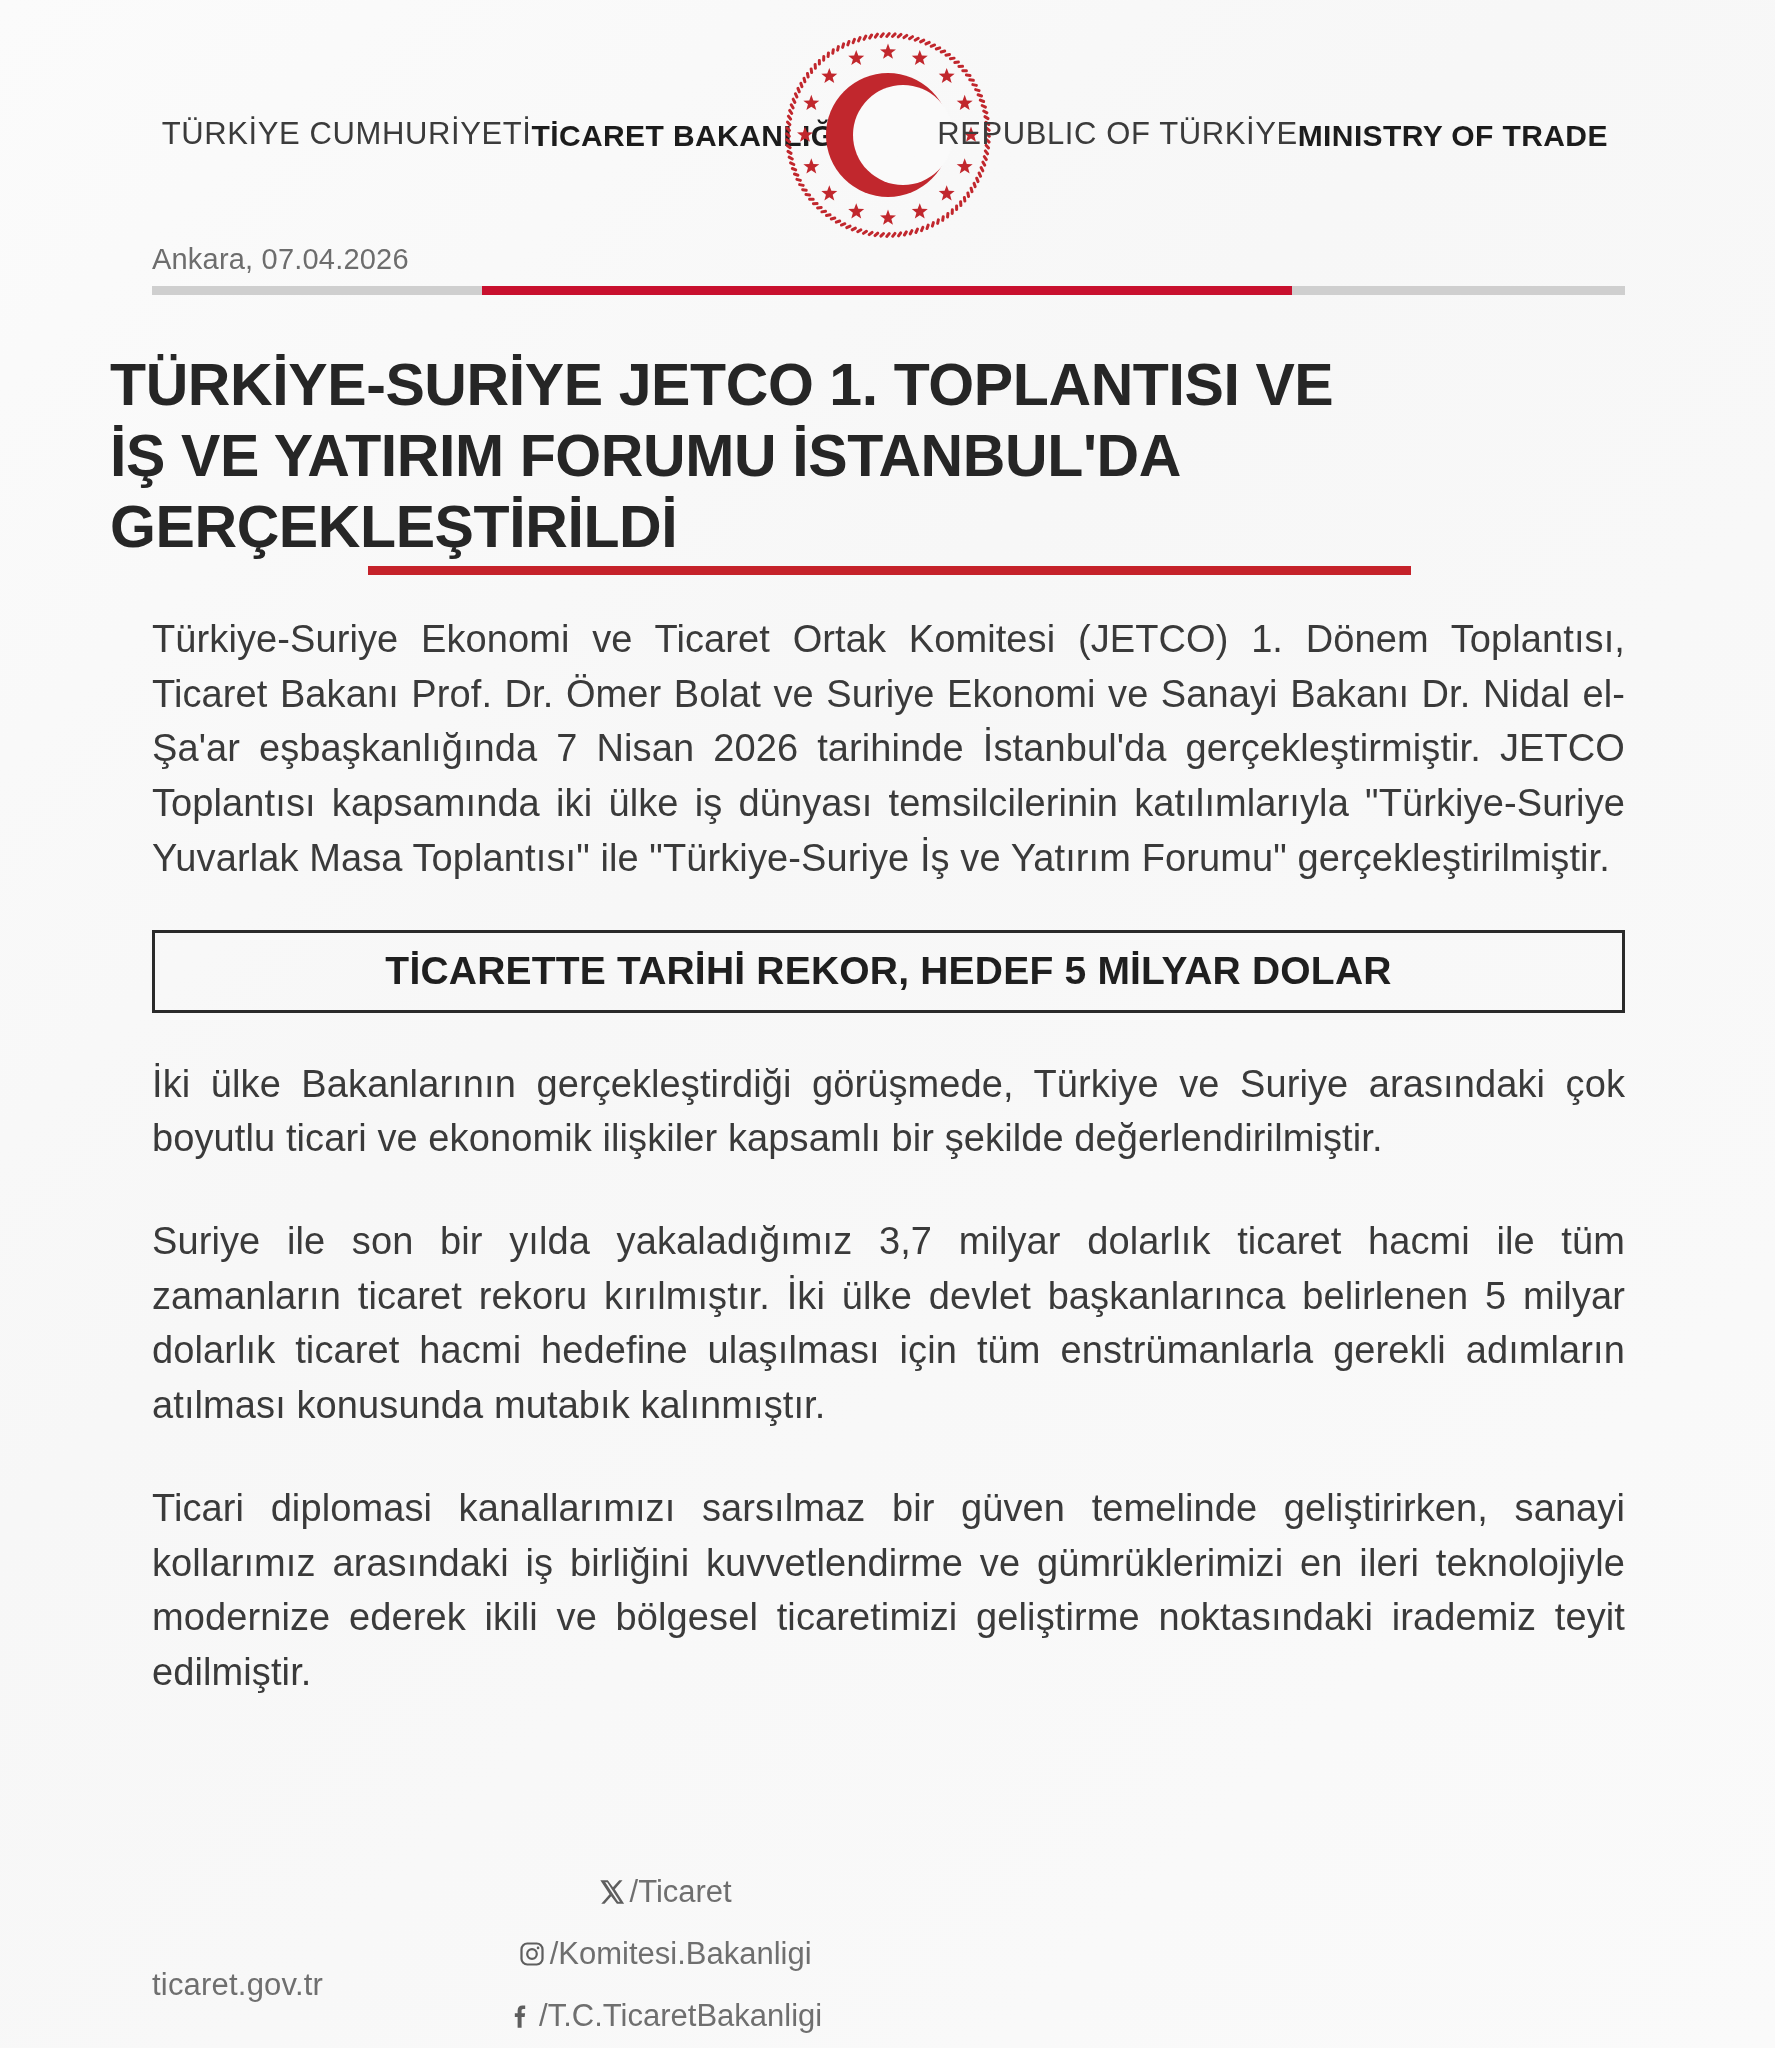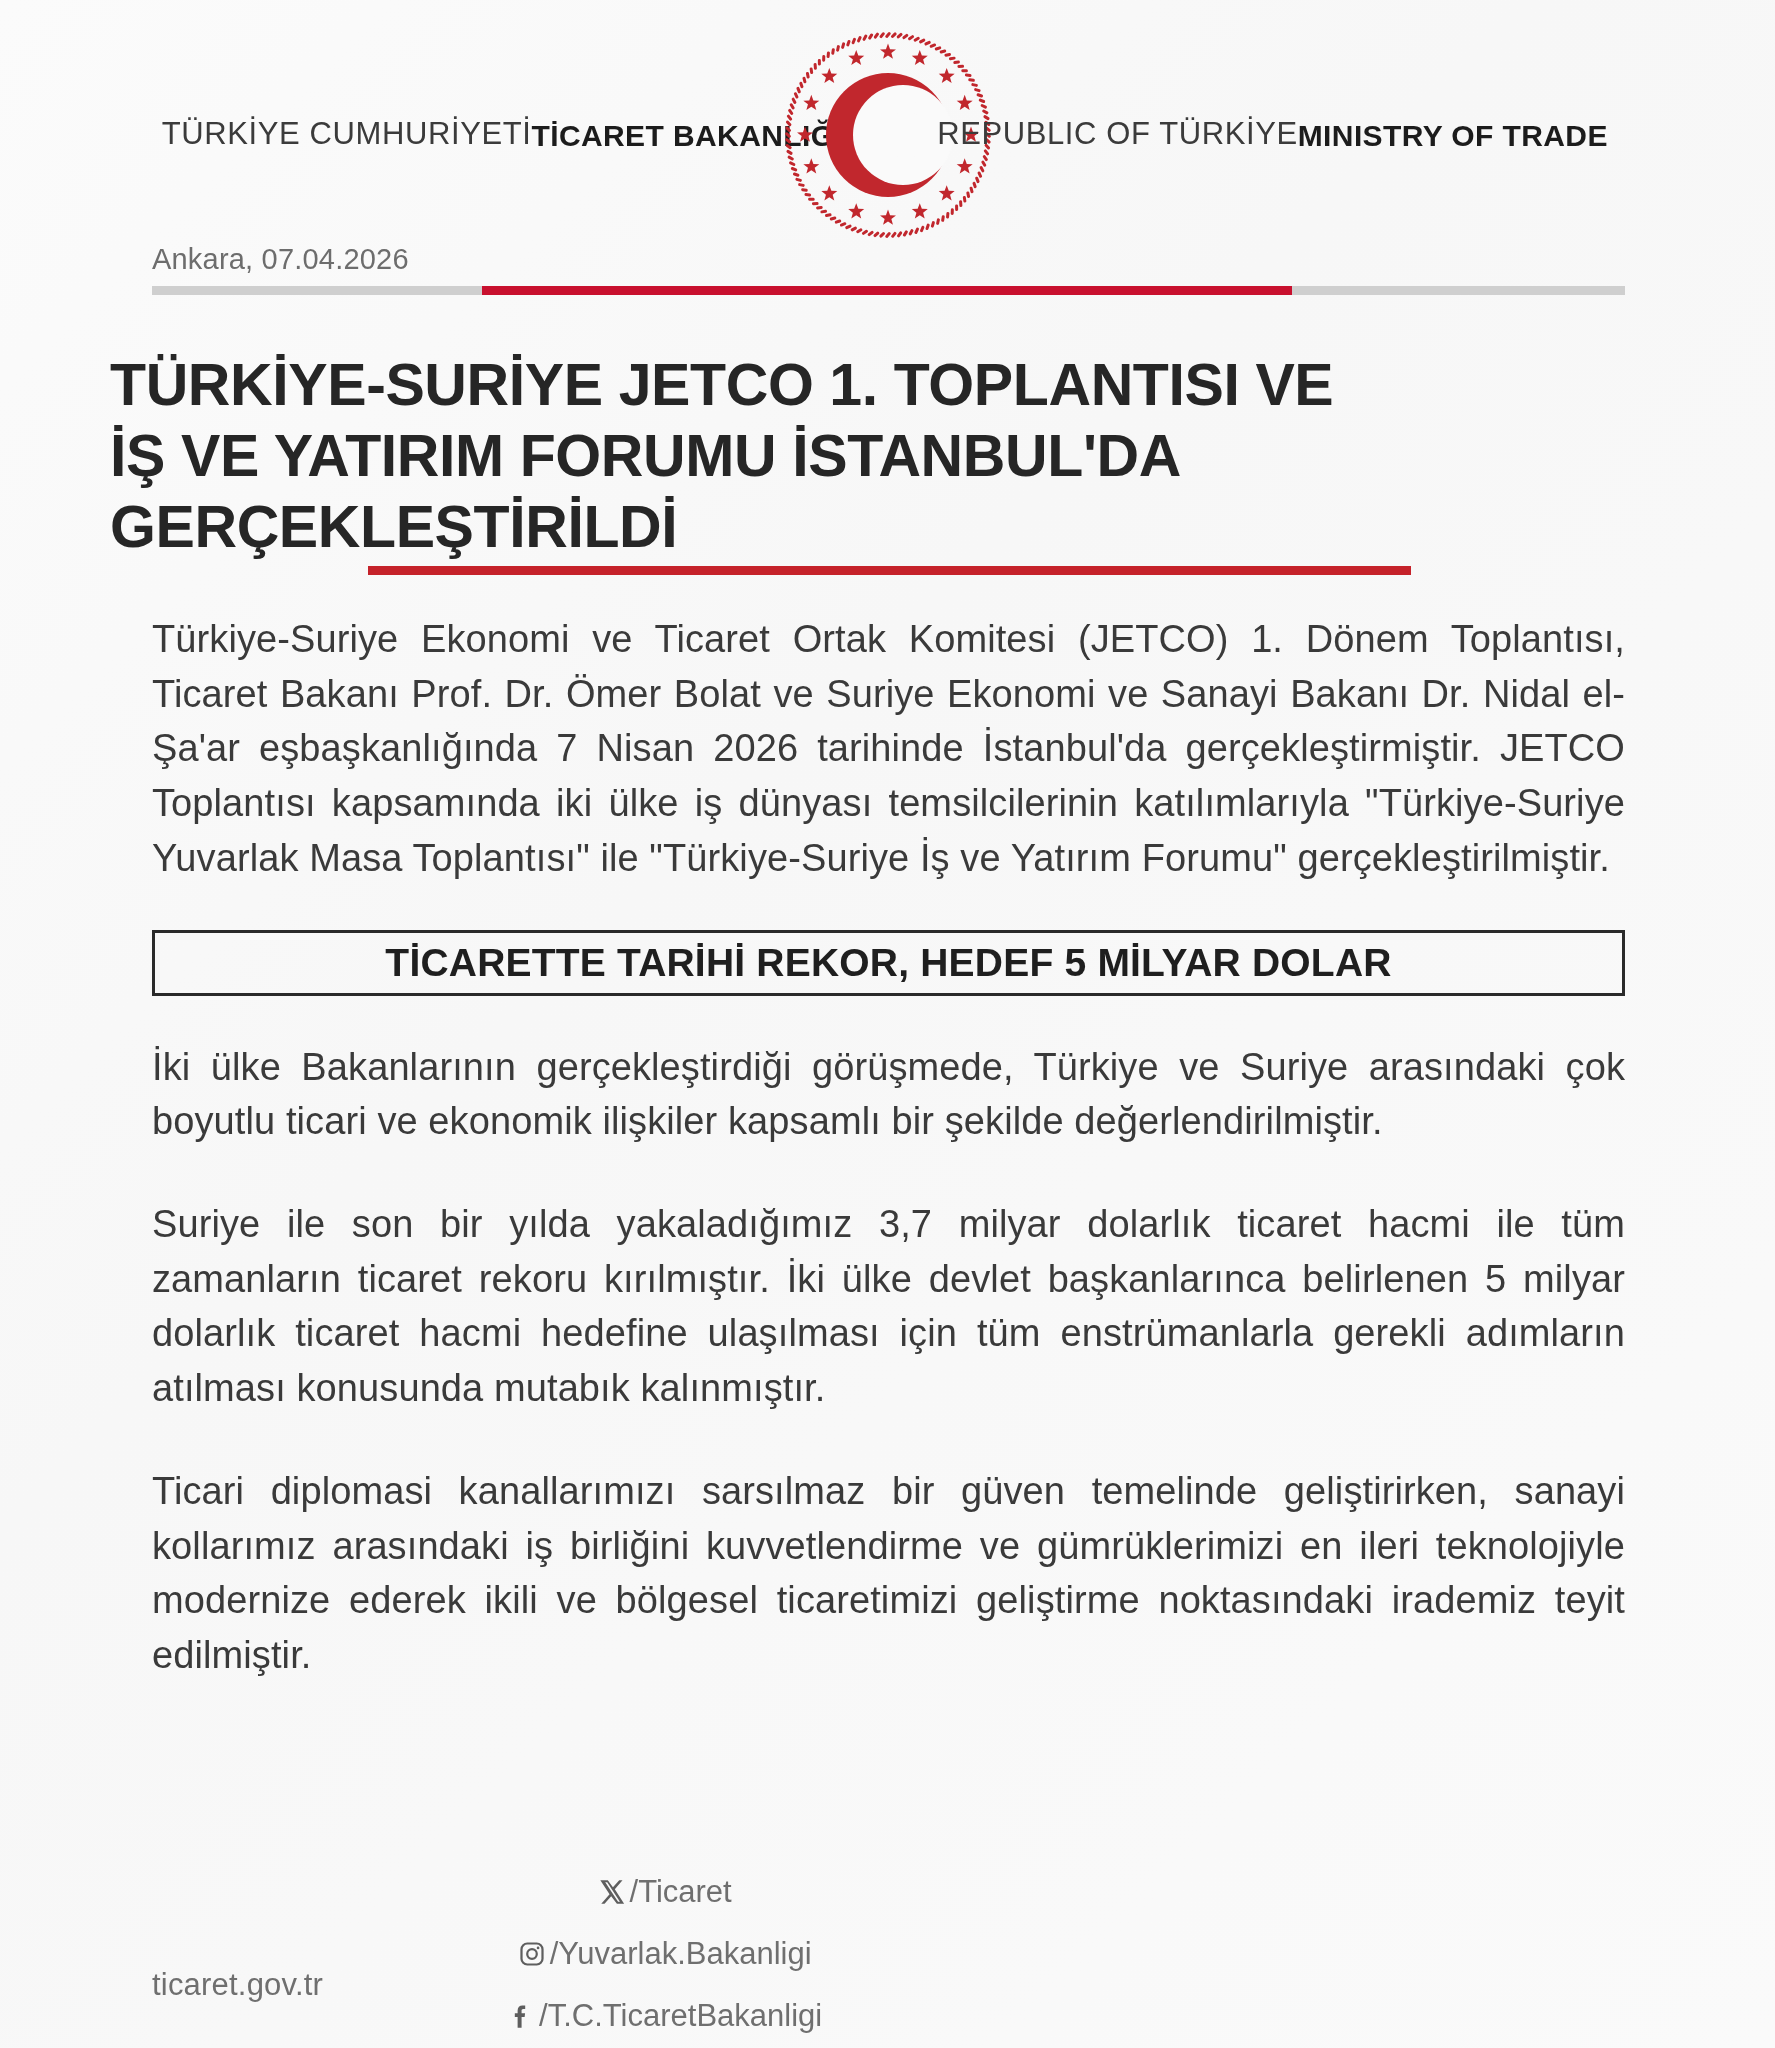--- a/index.html
+++ b/index.html
@@ -139,21 +139,21 @@
   .para.lead { margin-bottom: 0; }
   .para.p2 { margin-top: 0; }
   .para.p3 { margin-top: 48px; }
   .para.p4 { margin-top: 48px; }
 
   
   .callout {
     margin-top: 44px;
     margin-bottom: 44px;
     width: 1473px;
-    height: 66px;
+    height: 83px;
     border: 3px solid #2a2a2a;
     display: flex;
     align-items: center;
     justify-content: center;
   }
   .callout-text {
     font-size: 39px;
     font-weight: 700;
     color: #1f1f1f;
     letter-spacing: 0.2px;
@@ -409,21 +409,21 @@
       </span>
 
       <span class="social">
         <span class="glyph">
           <svg width="28" height="28" viewBox="0 0 24 24" fill="none" stroke="currentColor" stroke-width="1.9" aria-hidden="true">
             <rect x="3" y="3" width="18" height="18" rx="5"></rect>
             <circle cx="12" cy="12" r="4.1"></circle>
             <circle cx="17.2" cy="6.8" r="1.15" fill="currentColor" stroke="none"></circle>
           </svg>
         </span>
-        <span class="handle">/Yuvarlak.Bakanligi</span>
+        <span class="handle">/Komitesi.Bakanligi</span>
       </span>
 
       <span class="social">
         <span class="glyph">
           <svg width="28" height="28" viewBox="0 0 24 24" fill="currentColor" aria-hidden="true">
             <path d="M15.6 3h-2.4c-2.5 0-4.1 1.7-4.1 4.2V9.6H6.7v3.2h2.4V22h3.4v-9.2h2.6l.4-3.2h-3V7.5c0-.9.3-1.5 1.5-1.5h1.6V3z"></path>
           </svg>
         </span>
         <span class="handle">/T.C.TicaretBakanligi</span>
       </span>

